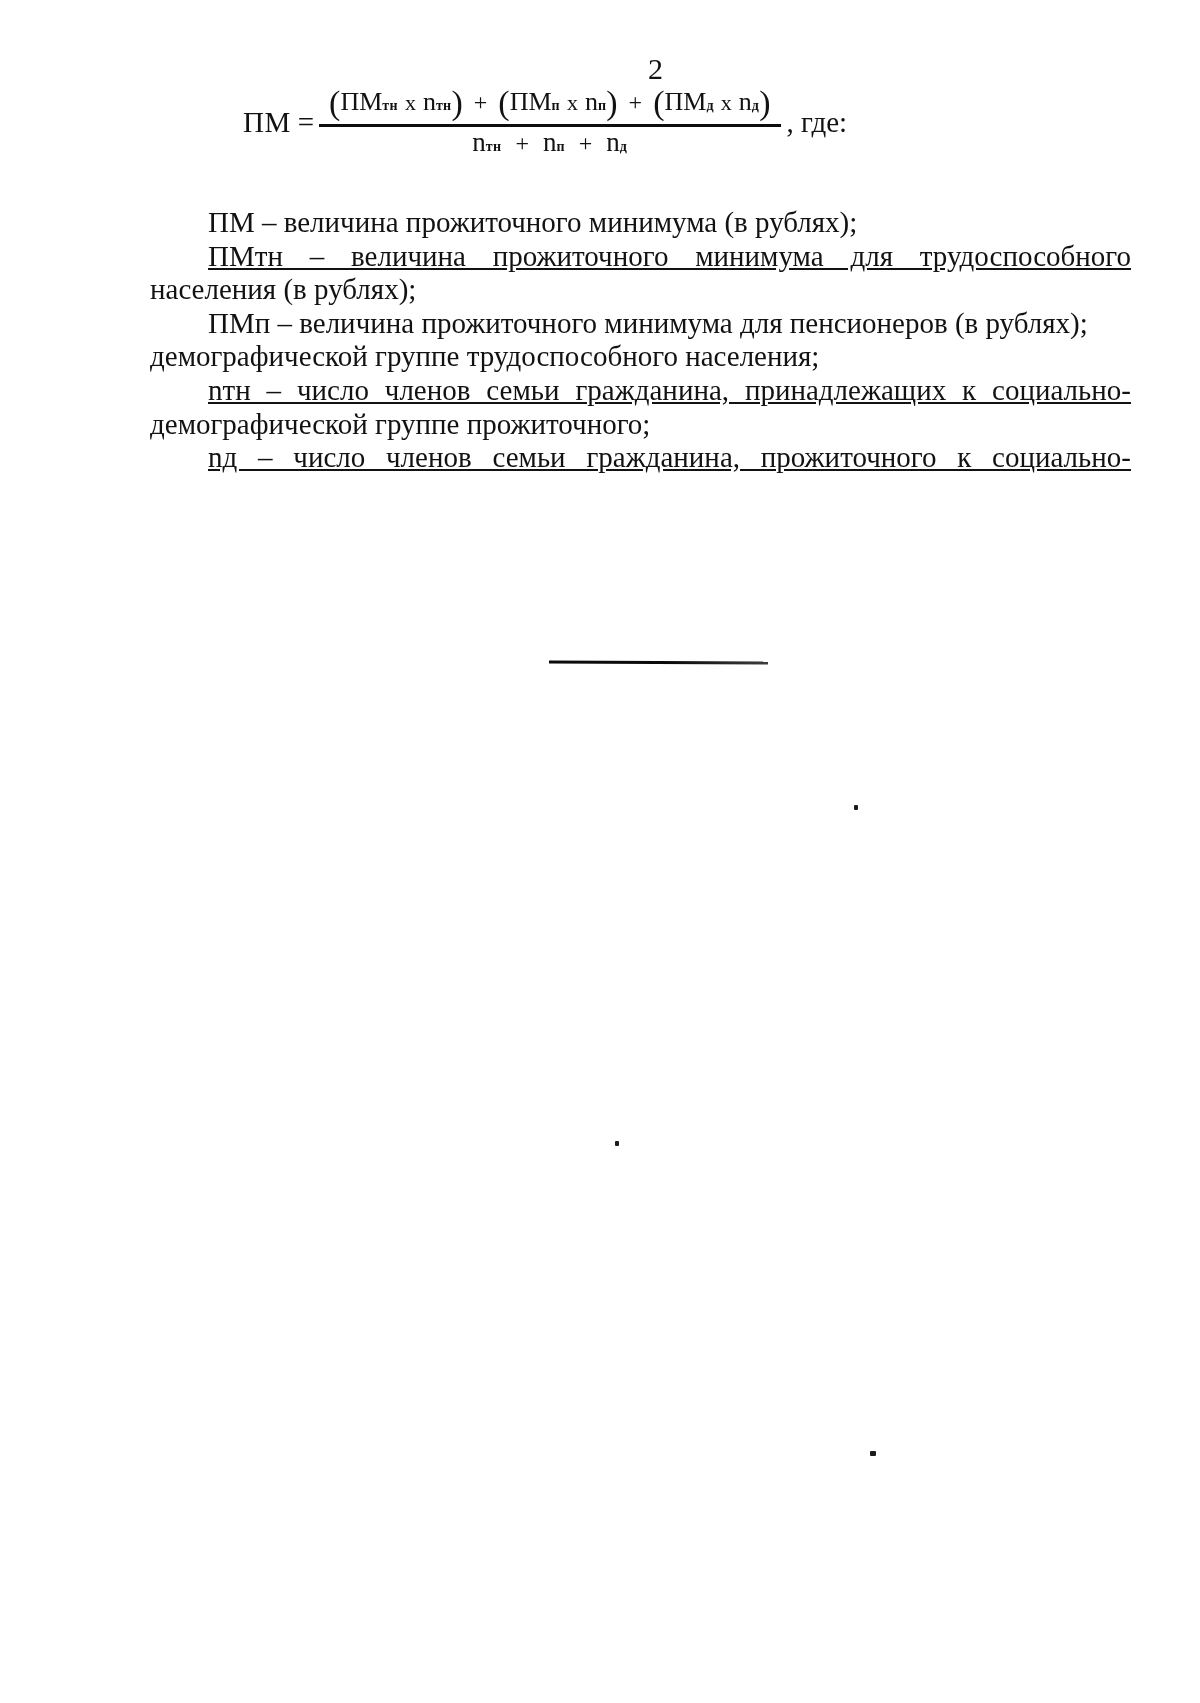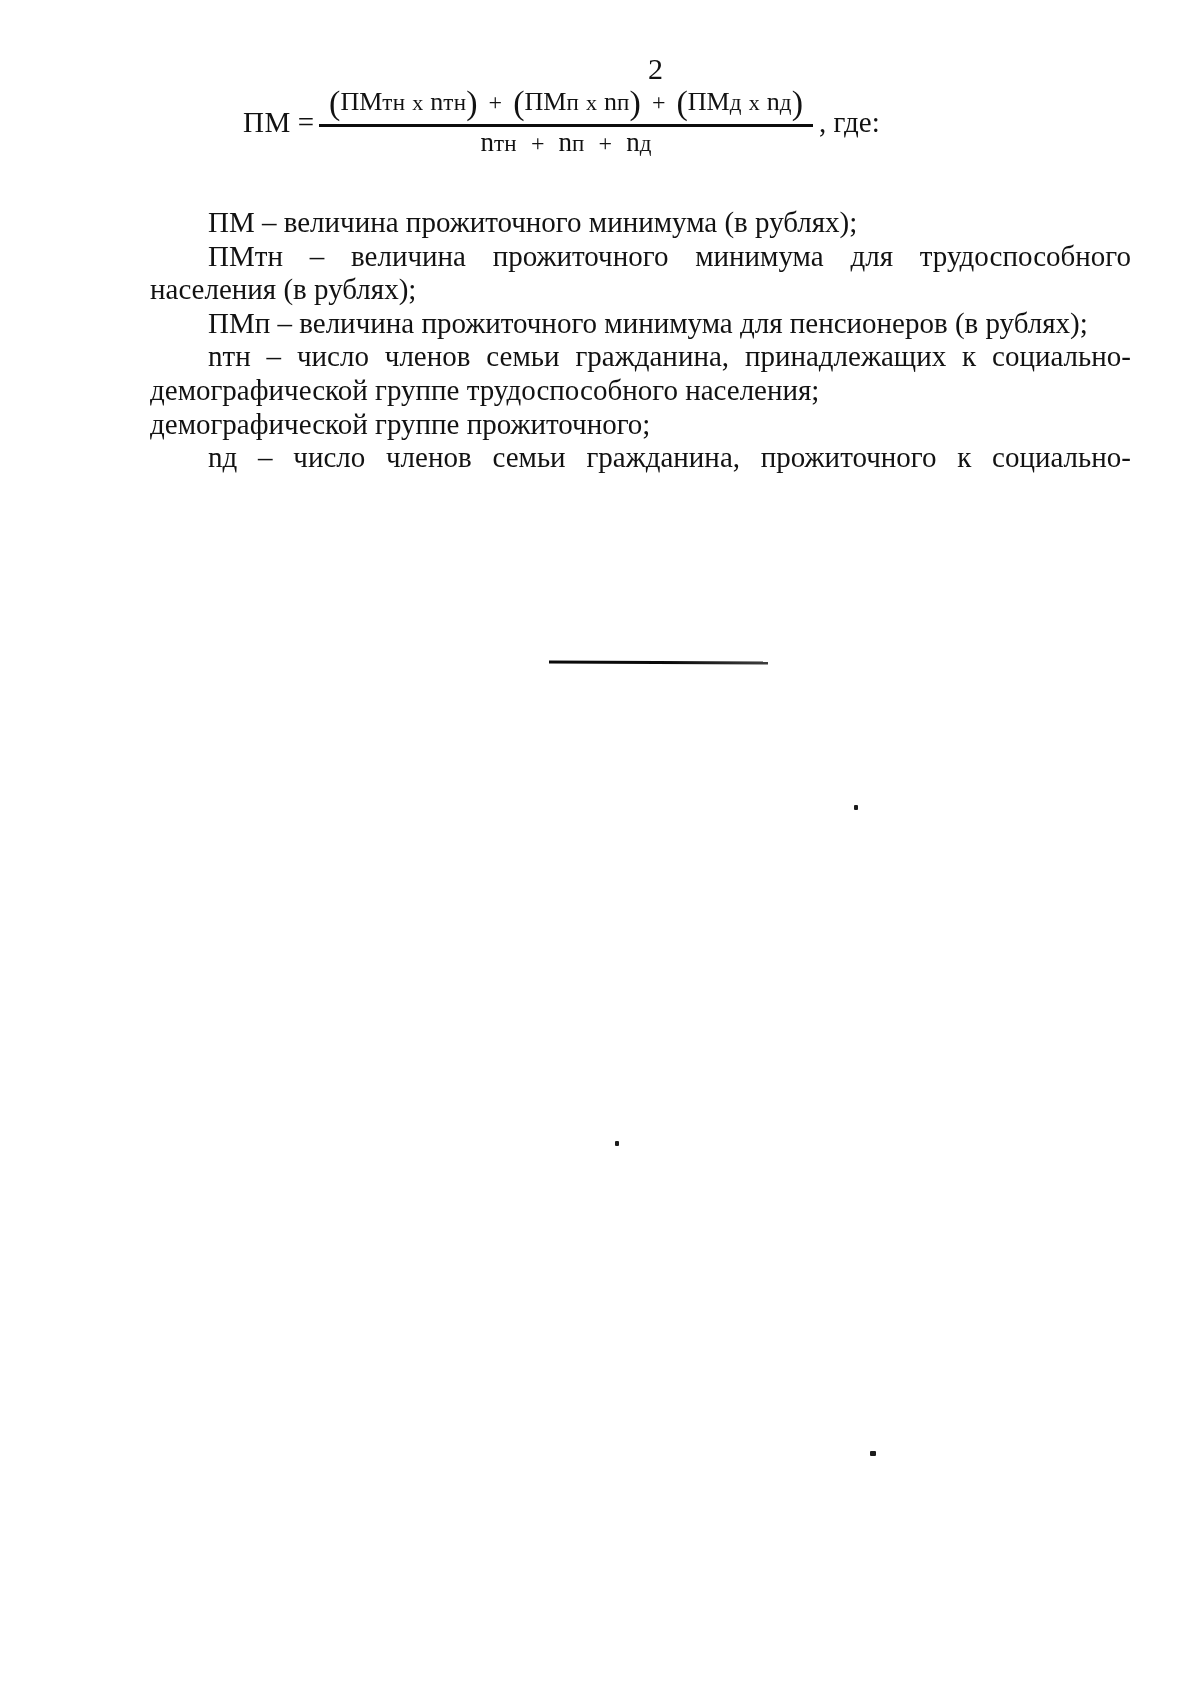--- a/index.html
+++ b/index.html
@@ -38,38 +38,38 @@
     font-size: 26px;
     padding: 0 10px 4px 10px;
     border-bottom: 3px solid #0d0d0d;
     white-space: nowrap;
   }
   .den {
     display: block;
     font-size: 27px;
     white-space: nowrap;
   }
-  .sub { font-size: 23px; letter-spacing: 0.3px; }
+  .sub { font-size: 14px; letter-spacing: 0.3px; font-weight: bold; }
   .paren { font-size: 34px; line-height: 1; vertical-align: -4px; }
   .mult { font-size: 22px; margin: 0 7px; }
   .num .plus { margin: 0 11px; font-size: 24px; }
   .den .plus { margin: 0 14px; font-size: 24px; }
   .f-where { margin-top: 0; margin-left: 6px; }
   
   .defs {
     position: absolute;
     top: 206px;
     left: 150px;
     width: 981px;
     font-size: 29px;
     line-height: 33.6px;
   }
   .line { text-align: left; }
   .line.indent { text-indent: 58px; }
-  .line.just { text-align: justify; text-align-last: justify; }
+  .line.just { text-align: justify; text-align-last: justify; text-decoration: underline; }
   
   .divider {
     position: absolute;
     top: 661px;
     left: 549px;
     width: 219px;
     height: 3px;
     background: linear-gradient(to right, #0a0a0a 0%, #0a0a0a 55%, #3d3d3d 100%);
     transform: rotate(0.25deg);
   }
@@ -99,22 +99,22 @@
       <span class="den"><span>n</span><span class="sub">тн</span><span class="plus">+</span><span>n</span><span class="sub">п</span><span class="plus">+</span><span>n</span><span class="sub">д</span></span>
     </span>
     <span class="f-where">, где:</span>
   </div>
 
   <div class="defs">
     <div class="line indent">ПМ – величина прожиточного минимума (в рублях);</div>
     <div class="line indent just">ПМтн – величина прожиточного минимума для трудоспособного</div>
     <div class="line">населения (в рублях);</div>
     <div class="line indent">ПМп – величина прожиточного минимума для пенсионеров (в рублях);</div>
+    <div class="line">демографической группе трудоспособного населения;</div>
     <div class="line indent just">nтн – число членов семьи гражданина, принадлежащих к социально-</div>
-    <div class="line">демографической группе трудоспособного населения;</div>
     <div class="line">демографической группе прожиточного;</div>
     <div class="line indent just">nд – число членов семьи гражданина, прожиточного к социально-</div>
   </div>
 
   <div class="divider"></div>
 
   <span class="speck speck-1"></span>
   <span class="speck speck-2"></span>
   <span class="speck speck-3"></span>
 

